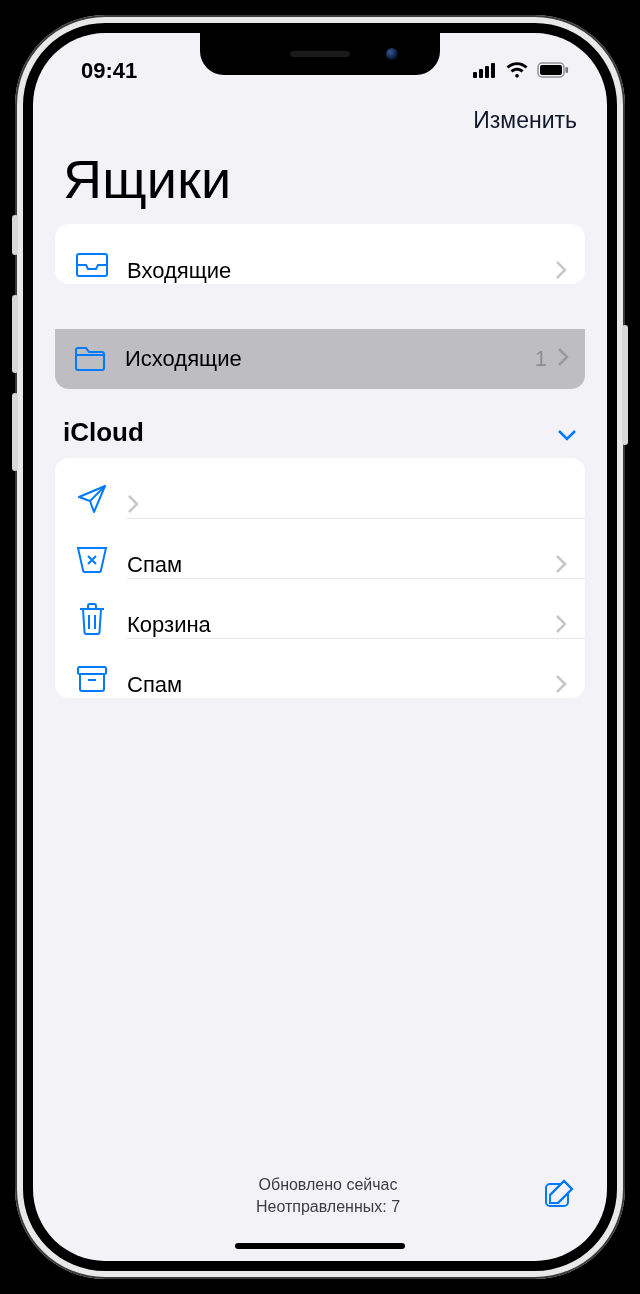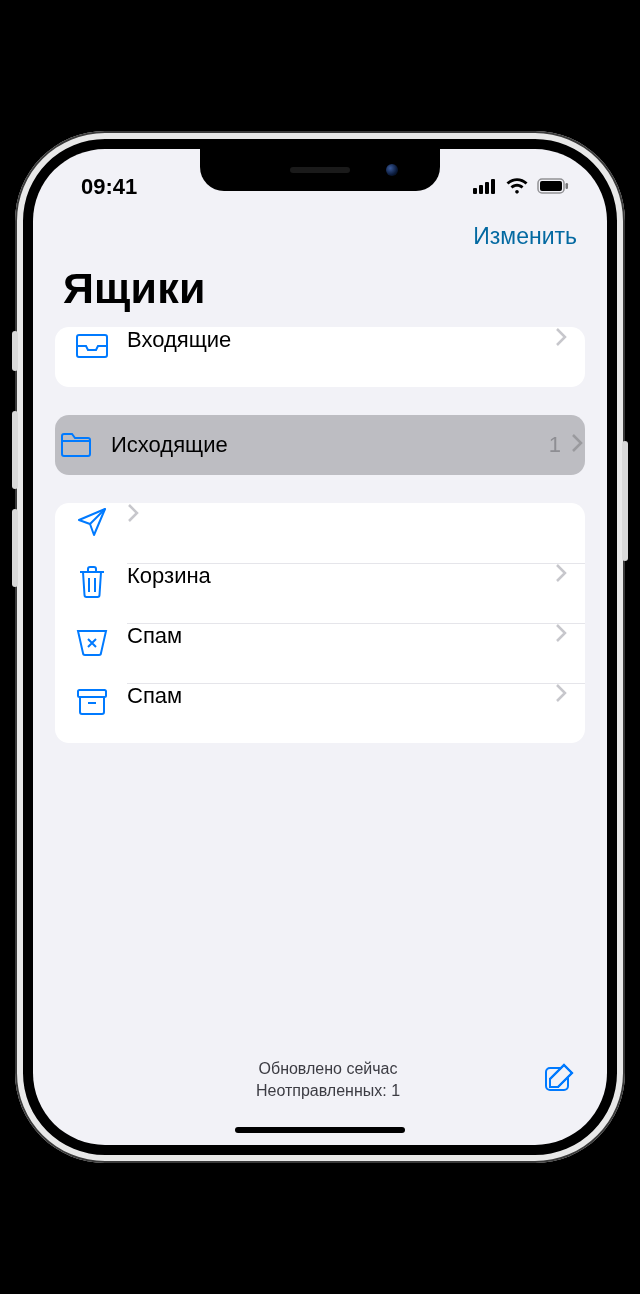--- a/index.html
+++ b/index.html
@@ -7,21 +7,21 @@
     font-family: -apple-system, BlinkMacSystemFont, "Helvetica Neue", Arial, sans-serif;
     background: #000;
     width: 640px;
     height: 1294px;
     display: flex;
     align-items: center;
     justify-content: center;
   }
   .device {
     width: 610px;
-    height: 1032px;
+    height: 1264px;
     background: #000;
     border-radius: 90px;
     padding: 18px;
     position: relative;
     box-shadow: inset 0 0 0 2px #3a3a3a, inset 0 0 0 8px #e8e8e8;
   }
   .screen {
     width: 100%;
     height: 100%;
     background: #f2f2f7;
@@ -69,36 +69,36 @@
     height: 56px;
     font-size: 22px;
     font-weight: 600;
   }
   .status-right { display: flex; align-items: center; gap: 8px; }
   .nav {
     display: flex;
     justify-content: flex-end;
     padding: 18px 30px 8px;
   }
-  .nav-edit { color: #0369a1; font-size: 23px; }
+  .nav-edit { color: #0f172a; font-size: 23px; }
   .title {
-    font-size: 43px;
-    font-weight: 700;
+    font-size: 54px;
+    font-weight: 400;
     padding: 6px 30px 14px;
     letter-spacing: 0.2px;
   }
   .group {
     margin: 0 22px 28px;
     background: #fff;
     border-radius: 14px;
     overflow: hidden;
   }
   .row {
     display: flex;
-    align-items: flex-start;
+    align-items: flex-end;
     min-height: 60px;
     padding: 0 18px 0 18px;
     position: relative;
   }
   .row + .row::before {
     content: "";
     position: absolute;
     top: 0;
     left: 72px;
     right: 0;
@@ -124,21 +124,22 @@
     padding: 0 30px 10px 30px;
     font-size: 26px;
     font-weight: 700;
   }
   .section-chevron { color: #007aff; }
   .outbox-group { margin: 0 22px 28px; border-radius: 14px; overflow: hidden; }
   .outbox-row {
     background: #bdbdc2;
     display: flex; align-items: center;
     min-height: 60px;
-    padding: 0 2px;
+    padding: 0 16px;
+    margin-top: 17px;
   }
   .toolbar {
     position: absolute;
     bottom: 30px;
     left: 16px; right: 0;
     display: flex;
     align-items: center;
     justify-content: center;
     padding: 0 30px;
     height: 70px;
@@ -244,57 +245,65 @@
         <span class="row-label">Исходящие</span>
         <span class="row-count">1</span>
         <span class="chevron">
           <svg width="12" height="20" viewBox="0 0 12 20" fill="none" stroke="#9a9a9e" stroke-width="2.5">
               <path d="M2 2 l8 8 -8 8"></path>
             </svg>
         </span>
       </div>
     </div>
 
+    <div class="section-header">
+      <span>iCloud</span>
+      <span class="section-chevron">
+        <svg width="20" height="12" viewBox="0 0 20 12" fill="none" stroke="#007aff" stroke-width="2.5">
+            <path d="M2 2 l8 8 8-8"></path>
+          </svg>
+      </span>
+    </div>
 
     <div class="group">
       <div class="row">
         <span class="row-icon">
           <svg width="32" height="32" viewBox="0 0 32 32" fill="none" stroke="#007aff" stroke-width="2" stroke-linejoin="round">
               <path d="M29 3 L3 14 l11 4 4 11 z"></path>
               <path d="M14 18 L29 3"></path>
             </svg>
         </span>
         <span class="chevron">
           <svg width="12" height="20" viewBox="0 0 12 20" fill="none" stroke="#c7c7cc" stroke-width="2.5">
               <path d="M2 2 l8 8 -8 8"></path>
             </svg>
         </span>
       </div>
       <div class="row">
         <span class="row-icon">
+          <svg width="34" height="30" viewBox="0 0 34 30" fill="none" stroke="#007aff" stroke-width="2">
+              <path d="M3 4 h28 l-5 22 a2 2 0 0 1 -2 2 h-14 a2 2 0 0 1 -2-2 z"></path>
+              <path d="M13 12 l8 8 M21 12 l-8 8"></path>
+            </svg>
+        </span>
+        <span class="row-label">Спам</span>
+        <span class="chevron">
+          <svg width="12" height="20" viewBox="0 0 12 20" fill="none" stroke="#c7c7cc" stroke-width="2.5">
+              <path d="M2 2 l8 8 -8 8"></path>
+            </svg>
+        </span>
+      </div>
+      <div class="row">
+        <span class="row-icon">
           <svg width="28" height="34" viewBox="0 0 28 34" fill="none" stroke="#007aff" stroke-width="2">
               <path d="M2 7 h24 M10 7 v-3 a2 2 0 0 1 2-2 h4 a2 2 0 0 1 2 2 v3 M5 7 l1.5 23 a2 2 0 0 0 2 2 h11 a2 2 0 0 0 2-2 l1.5-23"></path>
               <path d="M11 13 v14 M17 13 v14"></path>
             </svg>
         </span>
         <span class="row-label">Корзина</span>
-        <span class="chevron">
-          <svg width="12" height="20" viewBox="0 0 12 20" fill="none" stroke="#c7c7cc" stroke-width="2.5">
-              <path d="M2 2 l8 8 -8 8"></path>
-            </svg>
-        </span>
-      </div>
-      <div class="row">
-        <span class="row-icon">
-          <svg width="34" height="30" viewBox="0 0 34 30" fill="none" stroke="#007aff" stroke-width="2">
-              <path d="M3 4 h28 l-5 22 a2 2 0 0 1 -2 2 h-14 a2 2 0 0 1 -2-2 z"></path>
-              <path d="M13 12 l8 8 M21 12 l-8 8"></path>
-            </svg>
-        </span>
-        <span class="row-label">Спам</span>
         <span class="chevron">
           <svg width="12" height="20" viewBox="0 0 12 20" fill="none" stroke="#c7c7cc" stroke-width="2.5">
               <path d="M2 2 l8 8 -8 8"></path>
             </svg>
         </span>
       </div>
       <div class="row">
         <span class="row-icon">
           <svg width="32" height="28" viewBox="0 0 32 28" fill="none" stroke="#007aff" stroke-width="2">
               <rect x="2" y="2" width="28" height="7" rx="1.5"></rect>
@@ -307,21 +316,21 @@
           <svg width="12" height="20" viewBox="0 0 12 20" fill="none" stroke="#c7c7cc" stroke-width="2.5">
               <path d="M2 2 l8 8 -8 8"></path>
             </svg>
         </span>
       </div>
     </div>
 
     <div class="toolbar">
       <div class="toolbar-center">
         <div>Обновлено сейчас</div>
-        <div>Неотправленных: 1</div>
+        <div>Неотправленных: 7</div>
       </div>
       <span class="compose">
         <svg width="34" height="34" viewBox="0 0 34 34" fill="none" stroke="#007aff" stroke-width="2">
             <rect x="3" y="7" width="22" height="22" rx="4"></rect>
             <path d="M21 4 l8 8 -14 14 h-8 v-8 z" fill="#f2f2f7"></path>
             <path d="M21 4 l8 8 -14 14 -8 0 0-8 z"></path>
           </svg>
       </span>
     </div>
 

